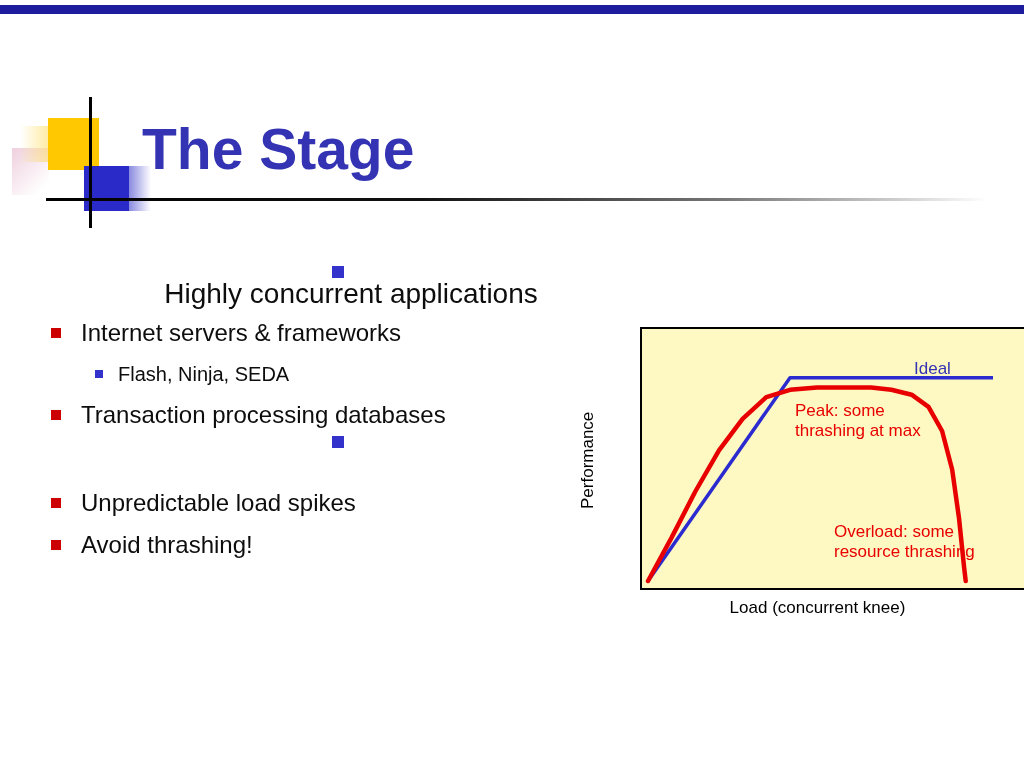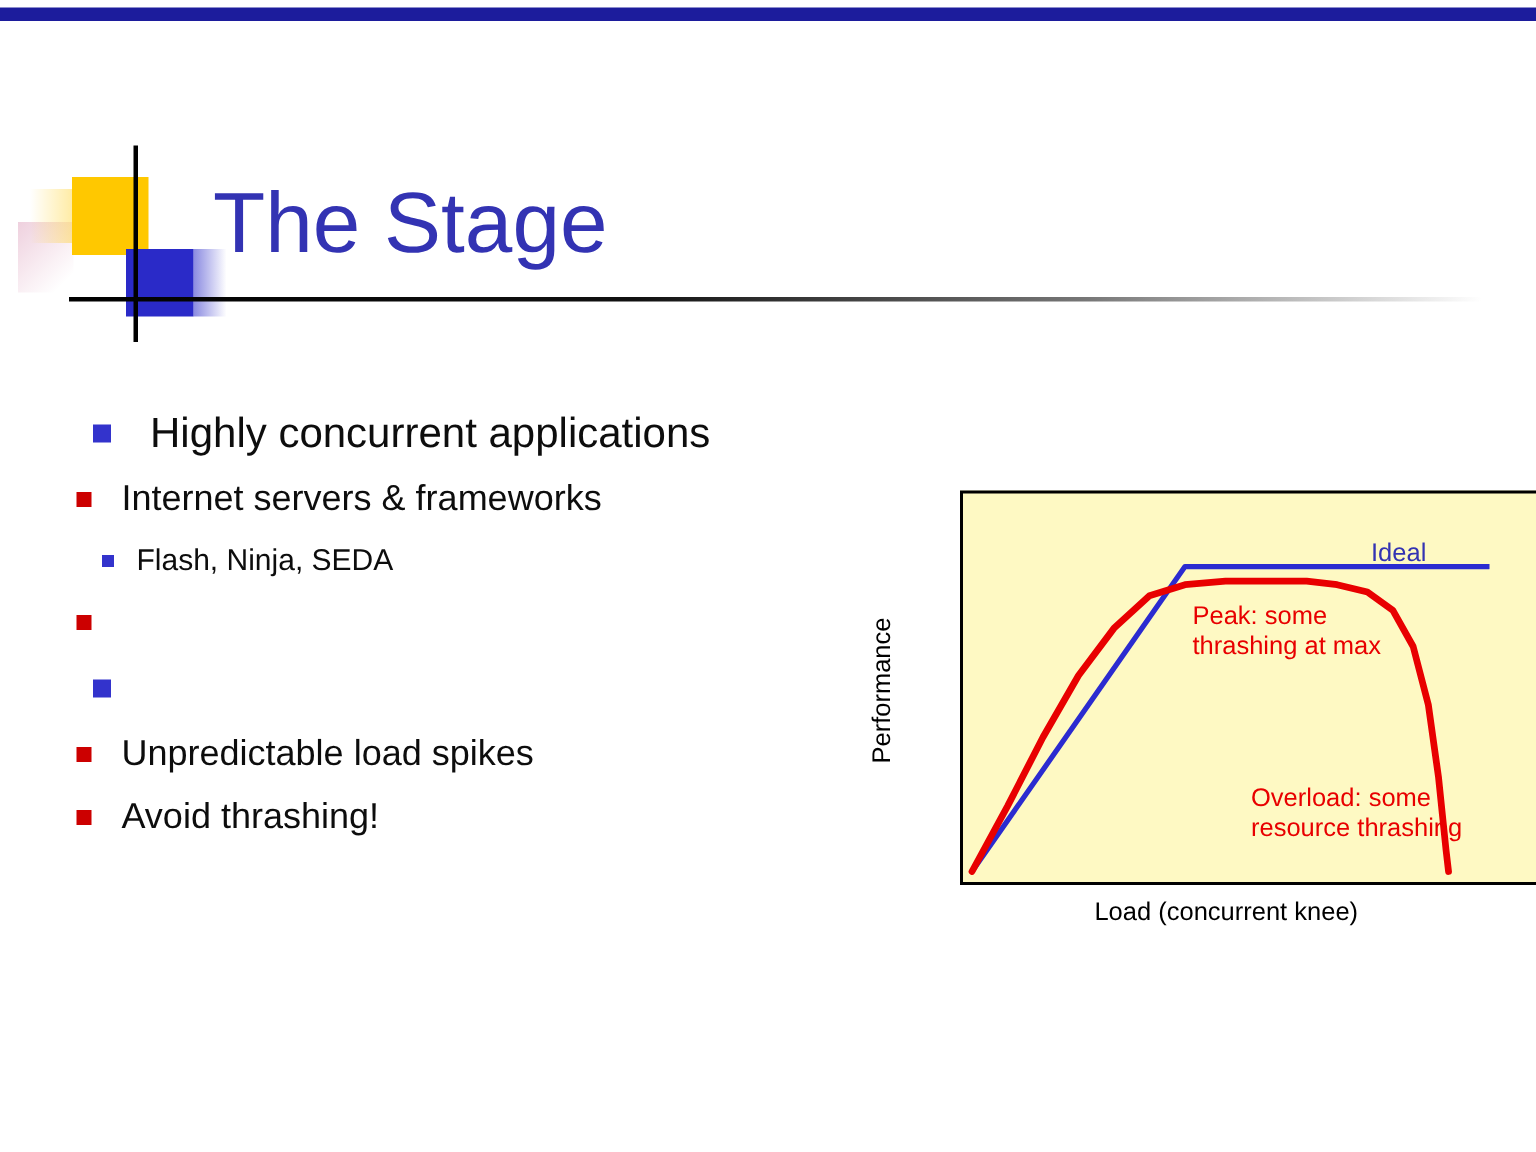--- a/index.html
+++ b/index.html
@@ -21,33 +21,33 @@
     background:linear-gradient(to left, rgba(255,200,0,.35), rgba(255,255,255,0));}
   .sq-blue{position:absolute;left:84px;top:166px;width:45px;height:45px;background:var(--c-blue,#2a2ac8);}
   .sq-blue-fade{position:absolute;left:129px;top:166px;width:22px;height:45px;
     background:linear-gradient(to right, rgba(42,42,200,.55), rgba(255,255,255,0));}
   .vline{position:absolute;left:89px;top:97px;width:3px;height:131px;background:#000;}
   .rule{position:absolute;left:46px;top:198px;width:942px;height:3px;
     background:linear-gradient(to right,#000 0%,#111 40%,#777 72%,#ccc 90%,#fff 100%);}
 
   .title{
     position:absolute;left:142px;top:118px;margin:0;
-    font-size:57px;font-weight:400;color:var(--c-title,#3333b3);
+    font-size:57px;font-weight:700;color:var(--c-title,#3333b3);
     letter-spacing:0px;line-height:62px;
   }
 
   
   .bullets{position:absolute;left:0;top:266px;width:640px;color:#0d0d0d;}
   .bullet-row{display:flex;align-items:center;}
   .bsq{display:inline-block;flex-shrink:0;}
-  .l1{padding-left:62px;height:46px;font-size:28px;}
+  .l1{padding-left:62px;height:46px;font-size:28px;flex-direction:column;}
   .l1 .bsq{width:12px;height:12px;background:var(--c-l1,#3333cc);margin-right:26px;}
   .l2{padding-left:51px;height:42px;font-size:24px;}
   .l2 .bsq{width:10px;height:10px;background:var(--c-l2,#cc0000);margin-right:20px;}
-  .l3{padding-left:68px;height:40px;font-size:20px;}
+  .l3{padding-left:95px;height:40px;font-size:20px;}
   .l3 .bsq{width:8px;height:8px;background:var(--c-l1,#3333cc);margin-right:15px;}
 
   
   .chart-box{
     position:absolute;left:640px;top:327px;width:410px;height:263px;
     border:2px solid #000;box-sizing:border-box;background:#fef9c3;overflow:hidden;
   }
   .chart-box svg{position:absolute;left:0;top:0;width:351px;height:259px;display:block;}
   .lbl{position:absolute;font-size:17px;line-height:20px;white-space:pre-line;}
   .lbl-ideal{left:272px;top:30px;color:var(--c-title,#3333b3);}
@@ -88,20 +88,21 @@
       <div class="bullet-row l2">
         <span class="bsq"></span>
         <span>Internet servers &amp; frameworks</span>
       </div>
       <div class="bullet-row l3">
         <span class="bsq"></span>
         <span>Flash, Ninja, SEDA</span>
       </div>
       <div class="bullet-row l2">
         <span class="bsq"></span>
+        <span>Transaction processing databases</span>
       </div>
       <div class="bullet-row l1">
         <span class="bsq"></span>
       </div>
       <div class="bullet-row l2">
         <span class="bsq"></span>
         <span>Unpredictable load spikes</span>
       </div>
       <div class="bullet-row l2">
         <span class="bsq"></span>

